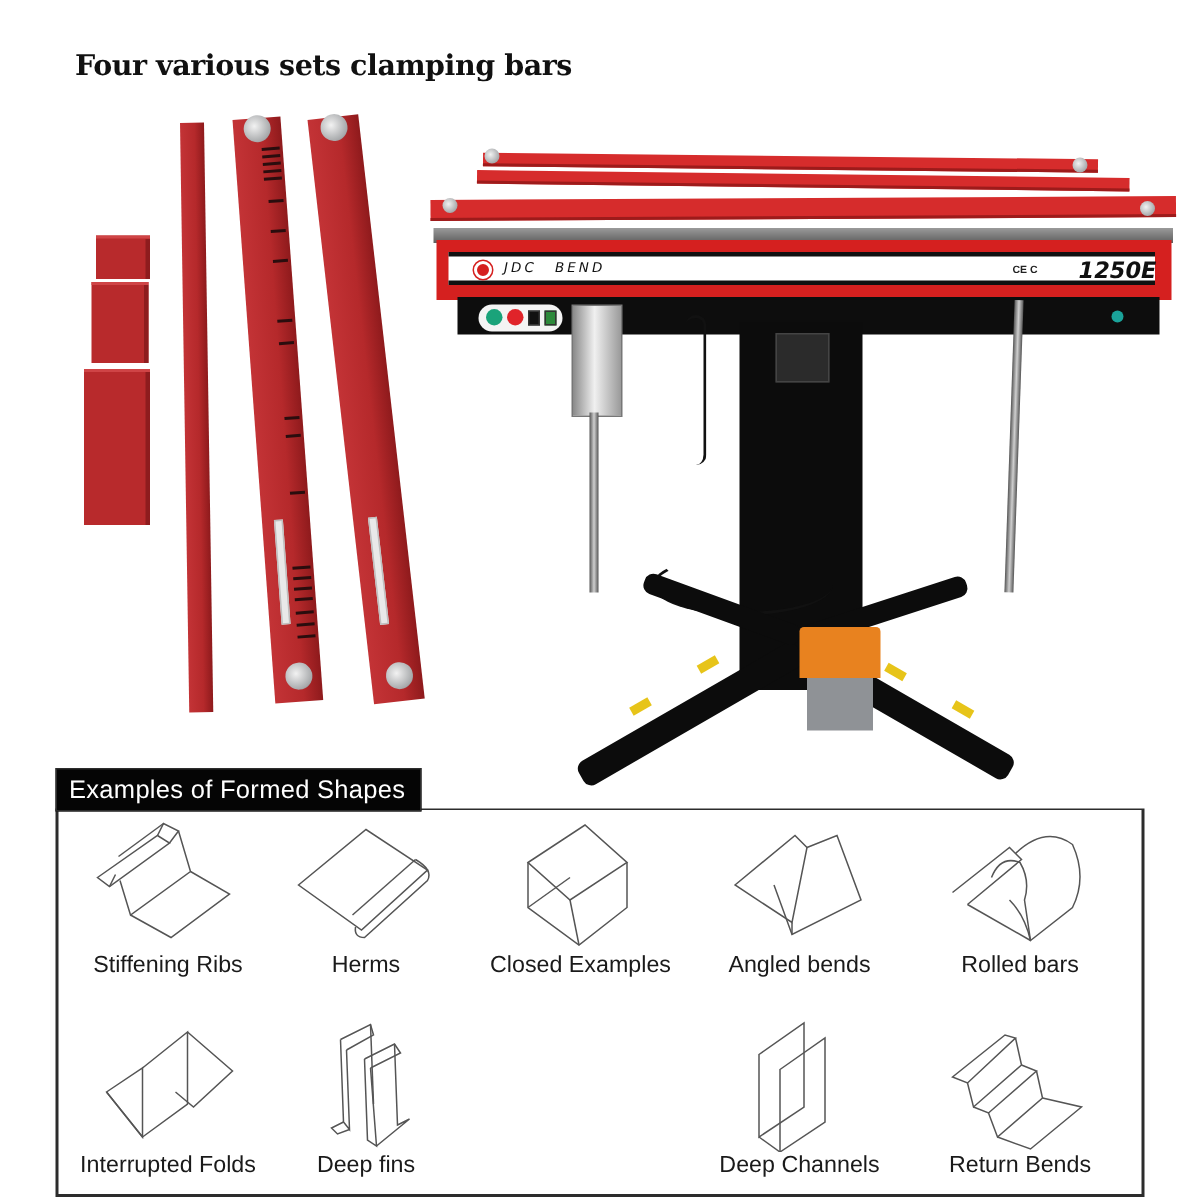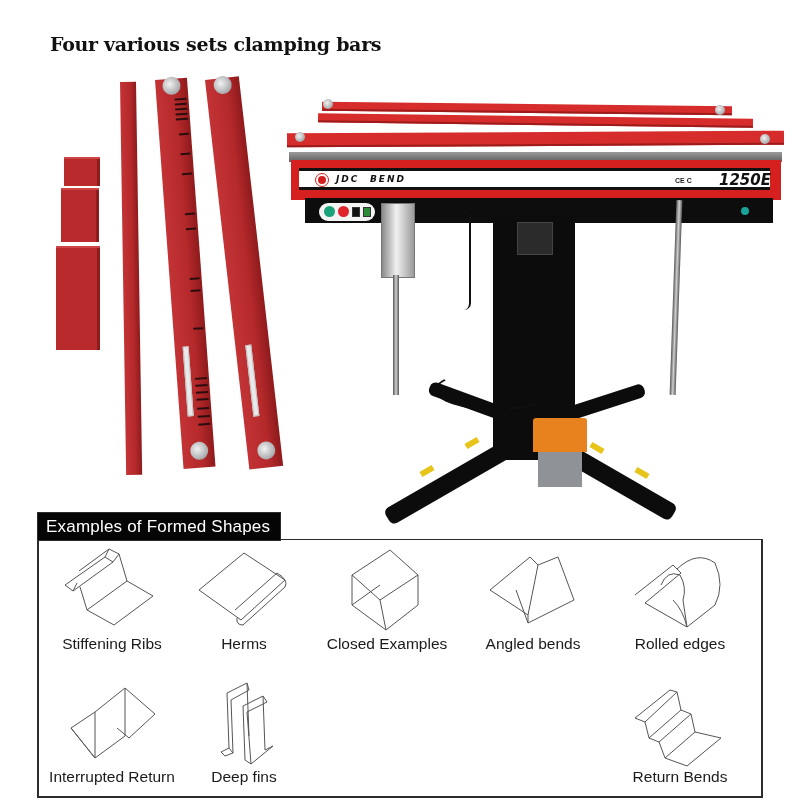--- a/index.html
+++ b/index.html
@@ -24,21 +24,21 @@
   .slot { position: absolute; height: 2px; background: #2a0d0e; }
   .label-strip { position: absolute; width: 6px; background: #e9e9e9; border: 1px solid #bfbfbf; }
 
   
   .machine { position: absolute; left: 285px; top: 80px; width: 515px; height: 410px; }
   .rail { position: absolute; background: #d62c2c; border-bottom: 2px solid #9d1b1b; }
   .steel-edge { position: absolute; background: linear-gradient(#9a9a9a, #5e5e5e); }
   .beam { position: absolute; background: #d5201f; }
   .brand-strip { position: absolute; background: #fff; border-top: 3px solid #111; border-bottom: 3px solid #111; }
   .brand-logo { position: absolute; width: 12px; height: 12px; border-radius: 50%; background: #d5201f; border: 2px solid #fff; outline: 1px solid #d5201f; }
-  .brand-text { position: absolute; font-family: "DejaVu Sans", sans-serif; font-weight: bold; font-style: italic; font-size: 9px; letter-spacing: 2px; color: #111; }
+  .brand-text { position: absolute; font-family: "DejaVu Sans", sans-serif; font-weight: normal; font-style: italic; font-size: 9px; letter-spacing: 2px; color: #111; }
   .model-text { position: absolute; font-family: "DejaVu Sans", sans-serif; font-weight: bold; font-style: italic; font-size: 15px; color: #111; }
   .ce-text { position: absolute; font-size: 7px; font-weight: bold; color: #222; }
   .underbar { position: absolute; background: #0d0d0d; }
   .panel { position: absolute; background: #f4f4f4; border-radius: 9px; }
   .btn-round { position: absolute; width: 11px; height: 11px; border-radius: 50%; }
   .btn-rect { position: absolute; width: 8px; height: 10px; border: 1px solid #333; }
   .column { position: absolute; background: #0c0c0c; }
   .plate { position: absolute; background: #2b2b2b; border: 1px solid #444; }
   .rod { position: absolute; background: linear-gradient(90deg, #555, #cfcfcf, #555); }
   .cylinder { position: absolute; background: linear-gradient(90deg, #8a8a8a, #f0f0f0 45%, #9a9a9a); border: 1px solid #777; }
@@ -199,44 +199,52 @@
     </svg>
     <span class="shape-label">Angled bends</span>
   </div>
   <div class="shape-cell" style="left:573px;top:33px;">
     <svg width="110" height="90" viewBox="0 0 110 90" fill="none" stroke="#555" stroke-width="1">
       <path d="M10 50 L48 20 L56 28 L20 58"></path>
         <path d="M52 24 Q72 5 90 18 Q100 40 90 60 L62 82 Q58 65 48 55"></path>
       <path d="M36 40 Q42 25 55 30 Q62 42 58 55 L62 82"></path>
         <path d="M20 58 L62 82"></path>
     </svg>
-    <span class="shape-label">Rolled edges</span>
+    <span class="shape-label">Rolled bars</span>
   </div>
 
   <div class="shape-cell" style="left:5px;top:166px;">
     <svg width="110" height="90" viewBox="0 0 110 90" fill="none" stroke="#555" stroke-width="1">
       <path d="M14 50 L38 34 L38 80 Z"></path>
         <path d="M38 34 L68 10 L68 58 L38 80"></path>
         <path d="M68 10 L98 36 L72 60 L60 50"></path>
         <path d="M14 50 L38 80"></path>
     </svg>
-    <span class="shape-label">Interrupted Return</span>
+    <span class="shape-label">Interrupted Folds</span>
   </div>
   <div class="shape-cell" style="left:137px;top:166px;">
     <svg width="110" height="90" viewBox="0 0 110 90" fill="none" stroke="#555" stroke-width="1">
       <path d="M38 15 L58 5 L60 12 L42 22"></path>
         <path d="M38 15 L40 70 L44 75 L42 22"></path>
         <path d="M58 5 L60 58"></path>
       <path d="M54 28 L74 18 L78 24 L58 34"></path>
         <path d="M54 28 L56 82 L62 86 L58 34"></path>
         <path d="M74 18 L76 72 L84 68 L62 86"></path>
         <path d="M40 70 L32 74 L36 78 L44 75"></path>
     </svg>
     <span class="shape-label">Deep fins</span>
   </div>
+  <div class="shape-cell" style="left:426px;top:166px;">
+    <svg width="110" height="90" viewBox="0 0 110 90" fill="none" stroke="#555" stroke-width="1">
+      <path d="M28 25 L58 4 L58 60 L28 80 Z"></path>
+        <path d="M42 35 L72 14 L72 70 L42 90 Z"></path>
+        <path d="M28 80 L42 90"></path>
+    </svg>
+    <span class="shape-label">Deep Channels</span>
+  </div>
   <div class="shape-cell" style="left:573px;top:166px;">
     <svg width="110" height="90" viewBox="0 0 110 90" fill="none" stroke="#555" stroke-width="1">
       <path d="M10 40 L45 12 L52 14 L20 44 Z"></path>
         <path d="M52 14 L56 32 L24 60 L20 44"></path>
         <path d="M56 32 L66 36 L34 64 L24 60"></path>
       <path d="M66 36 L70 54 L40 80 L34 64"></path>
         <path d="M70 54 L96 60 L62 88 L40 80"></path>
     </svg>
     <span class="shape-label">Return Bends</span>
   </div>

